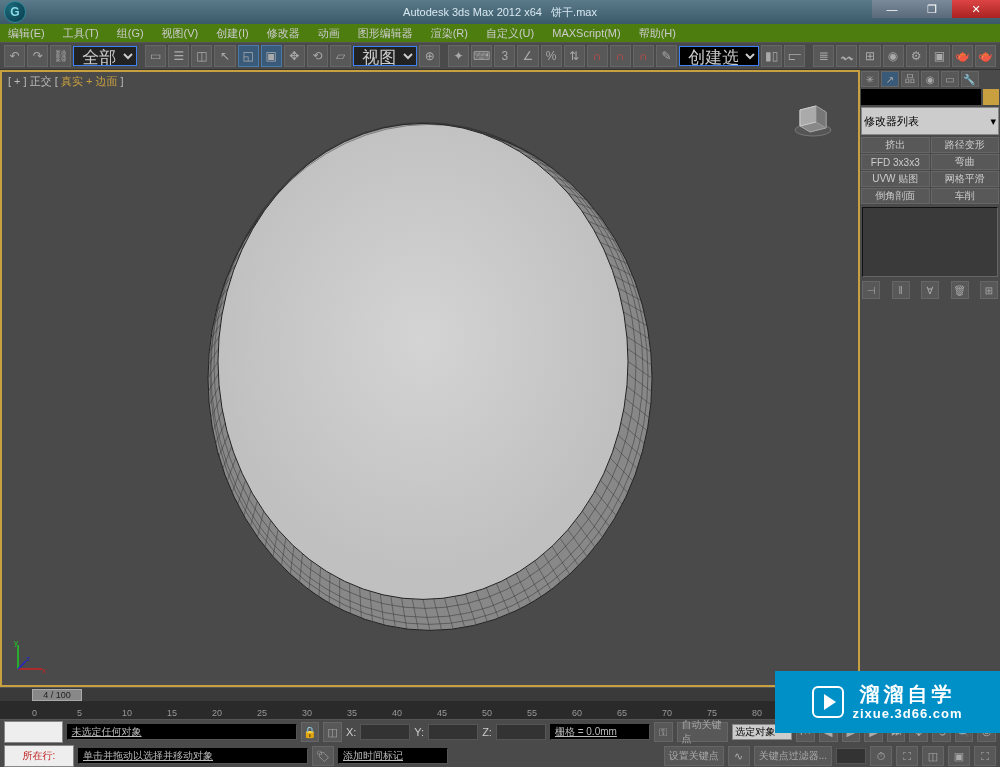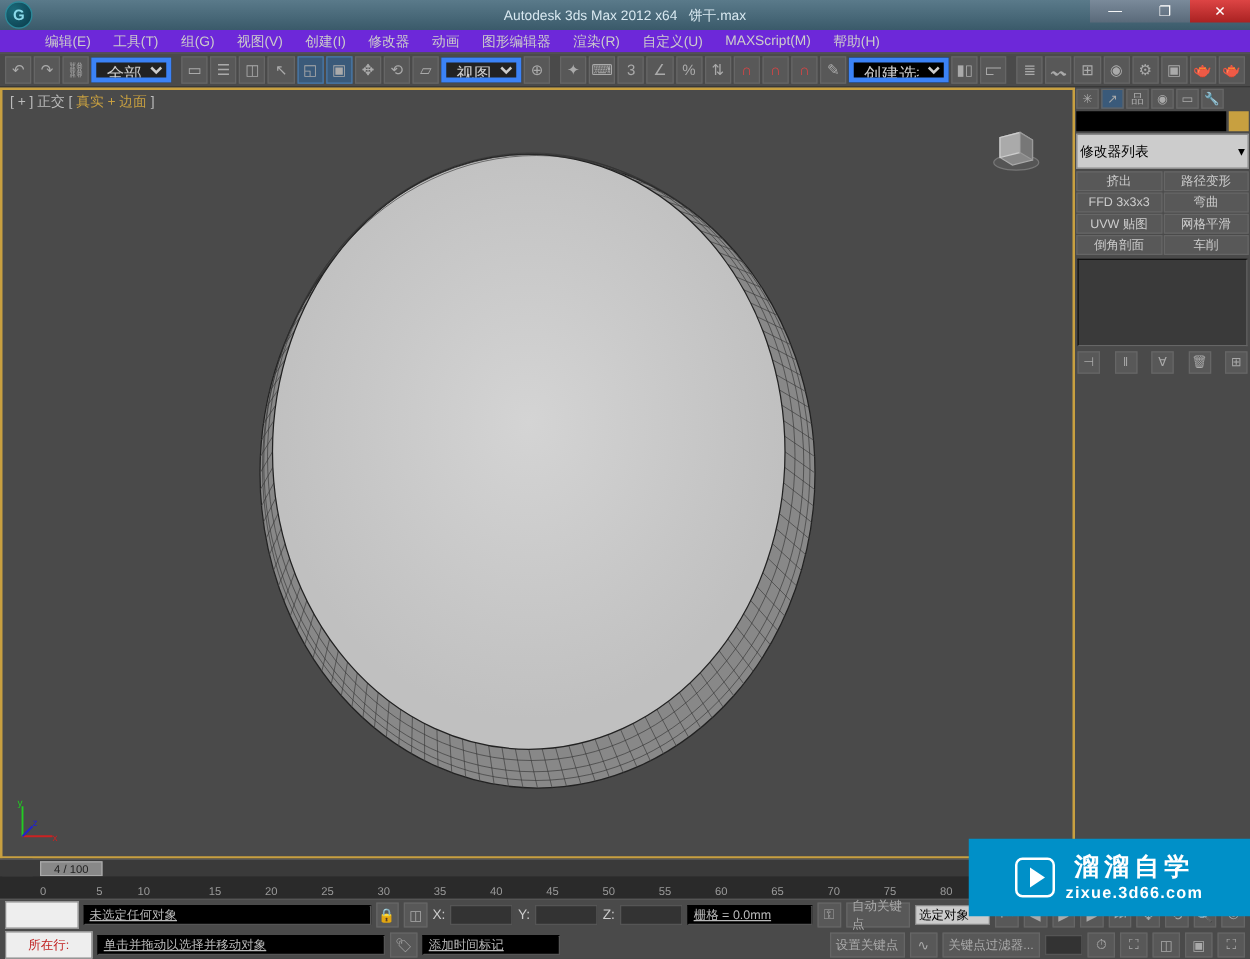--- a/index.html
+++ b/index.html
@@ -9,28 +9,28 @@
 .titlebar { height: 24px; background: linear-gradient(#5a7a8a, #3a5a6a); display: flex; align-items: center; position: relative; }
 .app-icon { width: 22px; height: 22px; background: radial-gradient(circle at 30% 30%, #1a6a7a, #0a3a4a); border-radius: 50%; margin: 0 4px; border: 1px solid #2a8a9a; display: flex; align-items: center; justify-content: center; color: #8adaea; font-size: 12px; font-weight: bold; }
 .title-text { position: absolute; left: 50%; transform: translateX(-50%); color: #d8e8f0; font-size: 11px; white-space: nowrap; }
 .win-controls { position: absolute; right: 0; top: 0; display: flex; }
 .win-btn { width: 40px; height: 18px; display: flex; align-items: center; justify-content: center; font-size: 11px; color: #fff; }
 .win-min { background: linear-gradient(#7a8a9a, #5a6a7a); }
 .win-max { background: linear-gradient(#7a8a9a, #5a6a7a); }
 .win-close { background: linear-gradient(#d44, #a22); width: 48px; }
 
 
-.menubar { height: 18px; background: #6d28d9; display: flex; align-items: center; padding-left: 28px; gap: 2px; }
+.menubar { height: 18px; background: #4d7c0f; display: flex; align-items: center; gap: 2px; }
 .menu-item { color: #ccc; font-size: 11px; padding: 0 8px; cursor: default; }
 
 
 .toolbar { height: 28px; background: #4a4a4a; border-top: 1px solid #555; border-bottom: 1px solid #333; display: flex; align-items: center; padding: 0 4px; gap: 2px; }
 .tb-icon { width: 22px; height: 22px; background: #585858; border: 1px solid #666; display: flex; align-items: center; justify-content: center; font-size: 12px; color: #aaa; }
 .tb-icon.active { background: #3a5a7a; border-color: #4a7aaa; }
-.tb-sel { height: 20px; background: #222; color: #ccc; border: 4px solid #3b82f6; font-size: 14px; padding: 0 4px; }
+.tb-sel { height: 20px; background: #222; color: #ccc; border: 1px solid #3b82f6; font-size: 17px; padding: 0 4px; }
 .tb-sep { width: 4px; height: 22px; }
 
 
 .viewport-container { position: absolute; top: 70px; left: 0; right: 140px; bottom: 80px; background: #4a4a4a; border: 2px solid #c8a040; }
 .viewport-label { position: absolute; top: 2px; left: 6px; color: #c8a040; font-size: 11px; }
 .viewport-label .vl-1 { color: #bbb; }
 .viewport-label .vl-2 { color: #c8a040; }
 .viewcube { position: absolute; top: 20px; right: 20px; width: 50px; height: 50px; }
 .axis-gizmo { position: absolute; bottom: 8px; left: 8px; width: 40px; height: 40px; }
 
@@ -365,21 +365,21 @@
   <div class="tl-left-icons">
     <div class="tl-li">⊙</div>
     <div class="tl-li">⊟</div>
   </div>
   <div class="tl-slider-row">
     <div class="tl-knob">4 / 100</div>
   </div>
   <div class="tl-ruler" id="ruler">
       <span style="left: 32px; bottom: 1px;">0</span>
       <span style="left: 77px; bottom: 1px;">5</span>
-      <span style="left: 110px; bottom: 1px;">10</span>
+      <span style="left: 122px; bottom: 1px;">10</span>
       <span style="left: 167px; bottom: 1px;">15</span>
       <span style="left: 212px; bottom: 1px;">20</span>
       <span style="left: 257px; bottom: 1px;">25</span>
       <span style="left: 302px; bottom: 1px;">30</span>
       <span style="left: 347px; bottom: 1px;">35</span>
       <span style="left: 392px; bottom: 1px;">40</span>
       <span style="left: 437px; bottom: 1px;">45</span>
       <span style="left: 482px; bottom: 1px;">50</span>
       <span style="left: 527px; bottom: 1px;">55</span>
       <span style="left: 572px; bottom: 1px;">60</span>

